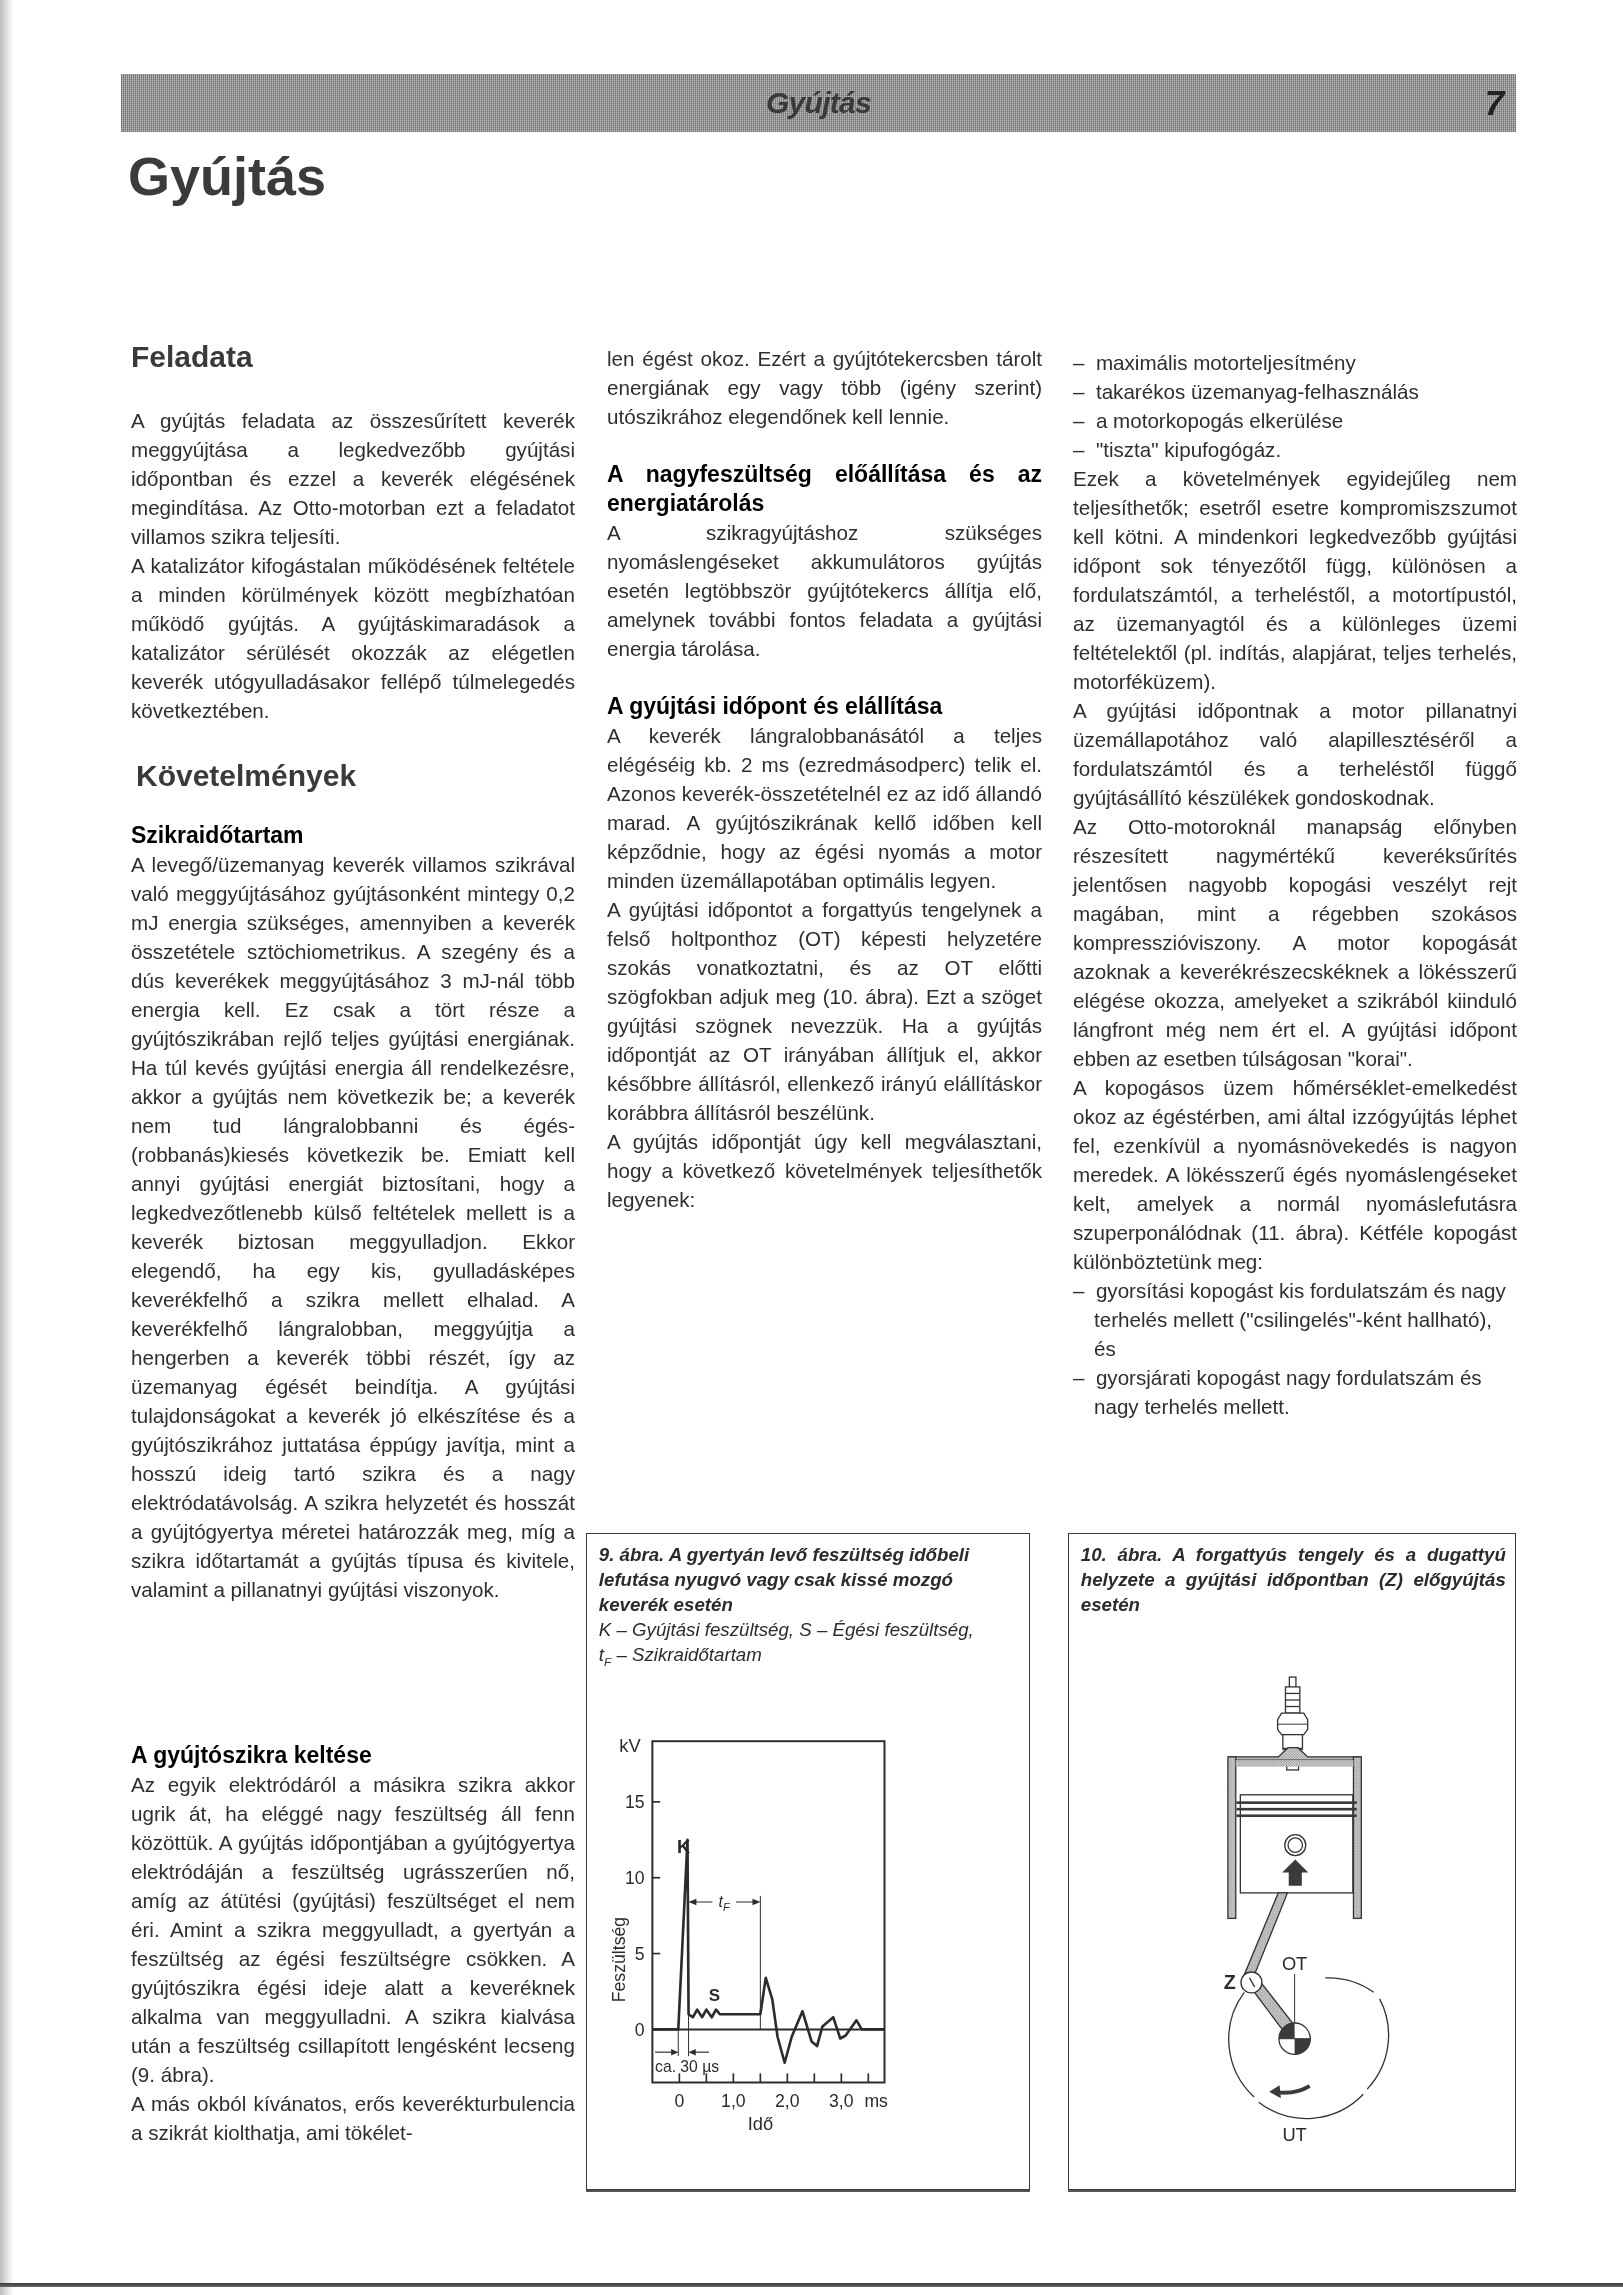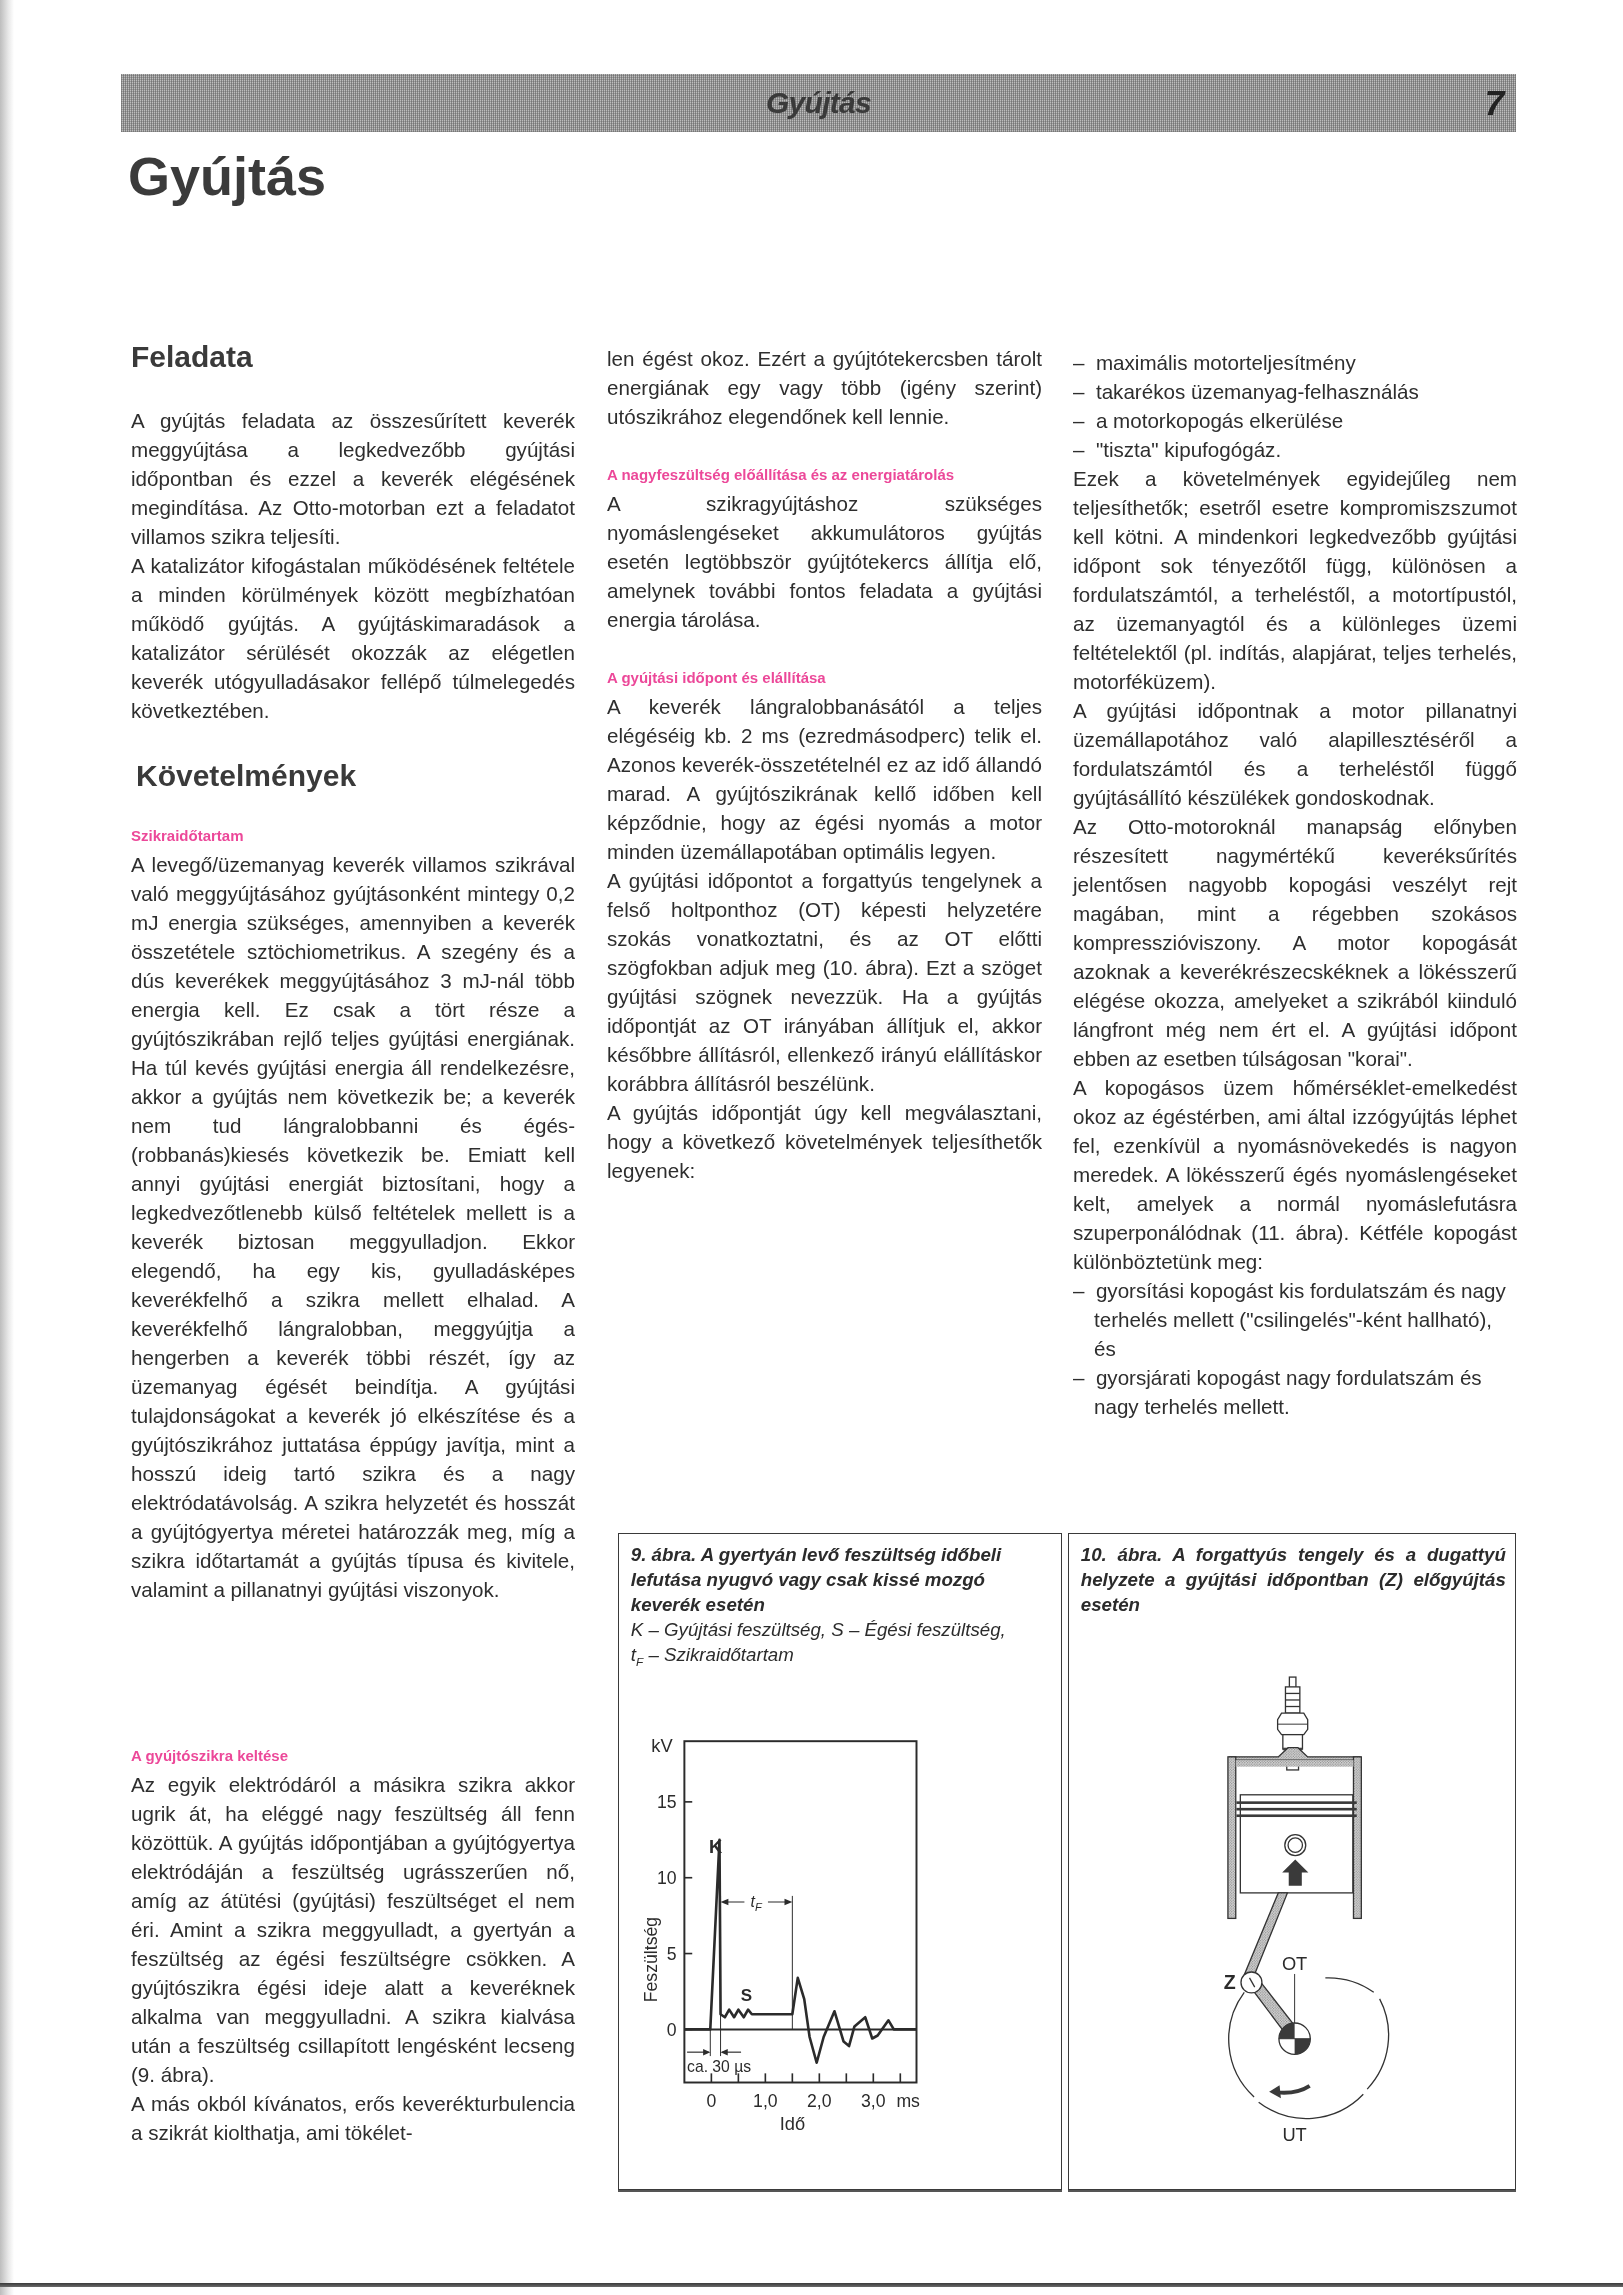--- a/index.html
+++ b/index.html
@@ -39,27 +39,27 @@
   .col {
     position: absolute; top: 0;
     font-size: 20.6px; line-height: 29px; color: #2e2e2e;
     text-align: justify;
   }
   .col1 { left: 131px; width: 444px; }
   .col2 { left: 607px; width: 435px; }
   .col3 { left: 1073px; width: 444px; }
   .col p { margin: 0; }
   .h2 { position: absolute; font-weight: bold; font-size: 30px; color: #3a3a3a; margin: 0; }
-  .h3 { font-weight: bold; font-size: 15px; color: #ec4899; margin: 0; }
+  .h3 { font-weight: bold; font-size: 23px; color: #000000; margin: 0; }
   .dash-item { padding-left: 21px; text-indent: -21px; text-align: left; }
   .fig-box {
     position: absolute; border: 1.3px solid #3a3a3a; background: #fff;
     box-shadow: 0 2px 0 #555;
   }
-  .fig9 { left: 618px; top: 1533px; width: 442px; height: 655px; }
+  .fig9 { left: 586px; top: 1533px; width: 442px; height: 655px; }
   .fig10 { left: 1068px; top: 1533px; width: 446px; height: 655px; }
   .caption {
     position: absolute; left: 11.8px; top: 7.9px; right: 9.2px;
     font-size: 18.7px; line-height: 25px; font-style: italic; color: #2b2b2b;
   }
   .caption .bold { font-weight: bold; }
   .fig10 .caption { text-align: justify; }
   svg text { font-family: "Liberation Sans", sans-serif; fill: #2b2b2b; }
 </style>
 </head>

